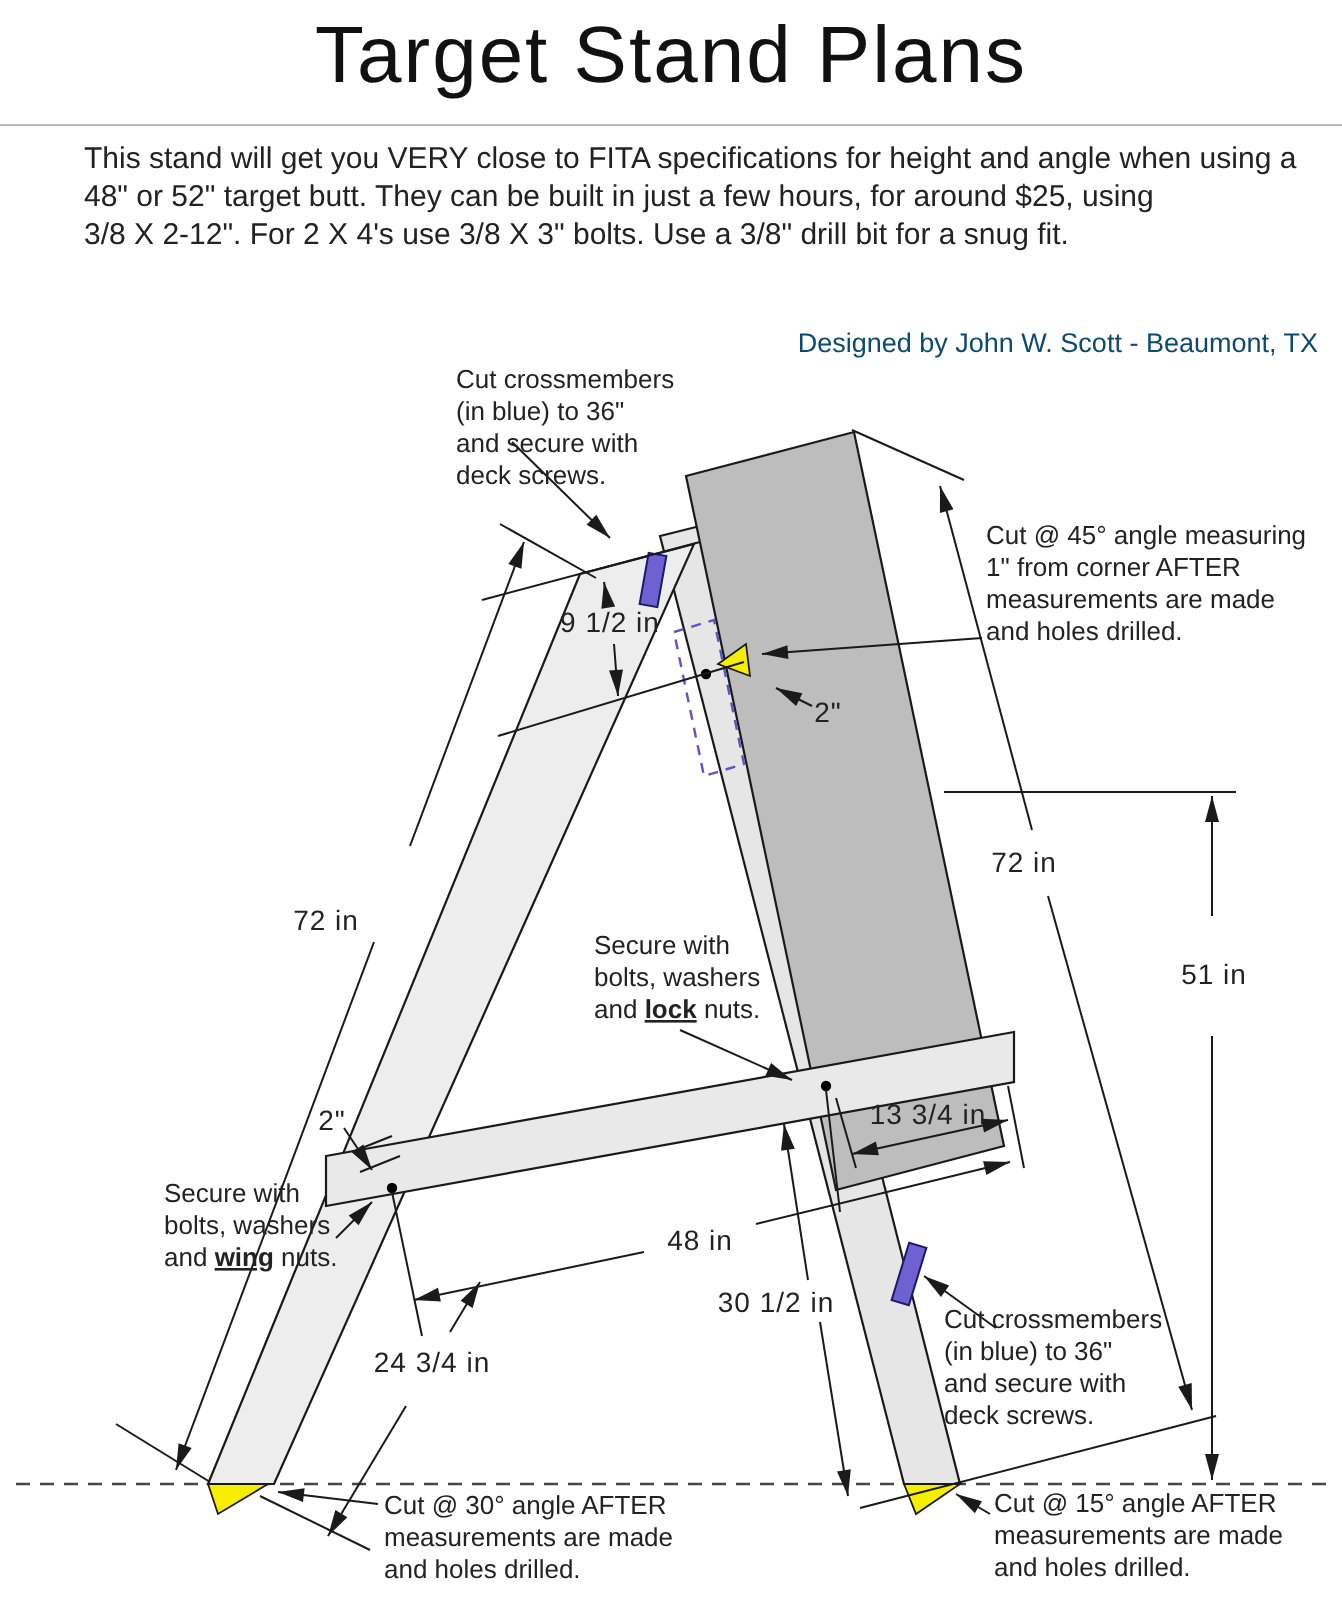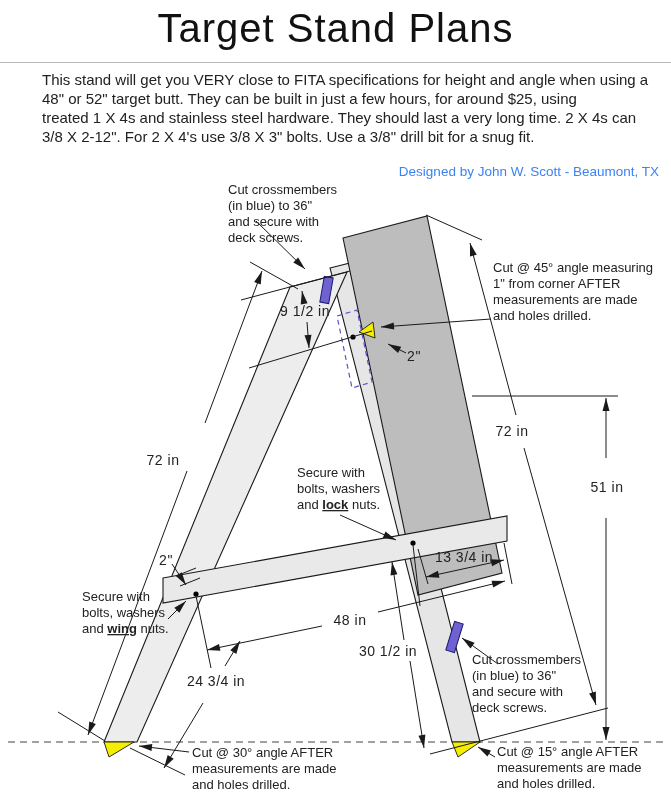--- a/index.html
+++ b/index.html
@@ -7,21 +7,21 @@
     width:671px;height:799px;position:relative;background:#ffffff;
     font-family:"Liberation Sans",sans-serif;color:#1a1a1a;overflow:hidden;
   }
   .page-title{
     position:absolute;top:6px;left:0;width:671px;text-align:center;
     font-size:40px;font-weight:400;letter-spacing:1px;color:#111;
   }
   .title-rule{position:absolute;top:62px;left:0;width:671px;border-top:1px solid #b8b8b8;}
   .intro{position:absolute;top:70px;left:10px;font-size:15px;line-height:19px;color:#222;margin-left:32px;}
   .intro div{white-space:nowrap;}
-  .byline{position:absolute;top:164px;right:12px;font-size:13.5px;color:#3b82f6;}
+  .byline{position:absolute;top:164px;right:12px;font-size:13.5px;color:#0c4a6e;}
   svg.plan{position:absolute;top:0;left:0;}
   .board{stroke:#1a1a1a;stroke-width:1.1;}
   .b-light{fill:#ededed;}
   .b-mid{fill:#e6e6e6;}
   .b-stretch{fill:#e9e9e9;}
   .b-dark{fill:#bdbdbd;}
   .wedge{fill:#f6ee00;stroke:#1a1a1a;stroke-width:0.9;}
   .bluep{fill:#6f61d2;stroke:#1a1a6e;stroke-width:1;}
   .hiddenp{fill:none;stroke:#5b55c8;stroke-width:1.2;stroke-dasharray:5 4;}
   .dim{stroke:#1a1a1a;stroke-width:1;fill:none;}
@@ -35,21 +35,20 @@
 </style>
 </head>
 <body>
 
 <div class="page-title">Target Stand Plans</div>
 <div class="title-rule"></div>
 
 <div class="intro">
   <div>This stand will get you VERY close to FITA specifications for height and angle when using a</div>
   <div>48" or 52" target butt. They can be built in just a few hours, for around $25, using</div>
-  <div>treated 1 X 4s and stainless steel hardware. They should last a very long time. 2 X 4s can</div>
   <div>3/8 X 2-12". For 2 X 4's use 3/8 X 3" bolts. Use a 3/8" drill bit for a snug fit.</div>
 </div>
 
 <div class="byline">Designed by John W. Scott - Beaumont, TX</div>
 
 <svg class="plan" width="671" height="799" viewBox="0 0 671 799">
   <defs>
     <marker id="arw" viewBox="0 0 14 9" markerWidth="14" markerHeight="9" refX="13.5" refY="4.5" orient="auto-start-reverse" markerUnits="userSpaceOnUse">
       <path d="M0.5,1 L13.5,4.5 L0.5,8 Z" fill="#1a1a1a"></path>
     </marker>

